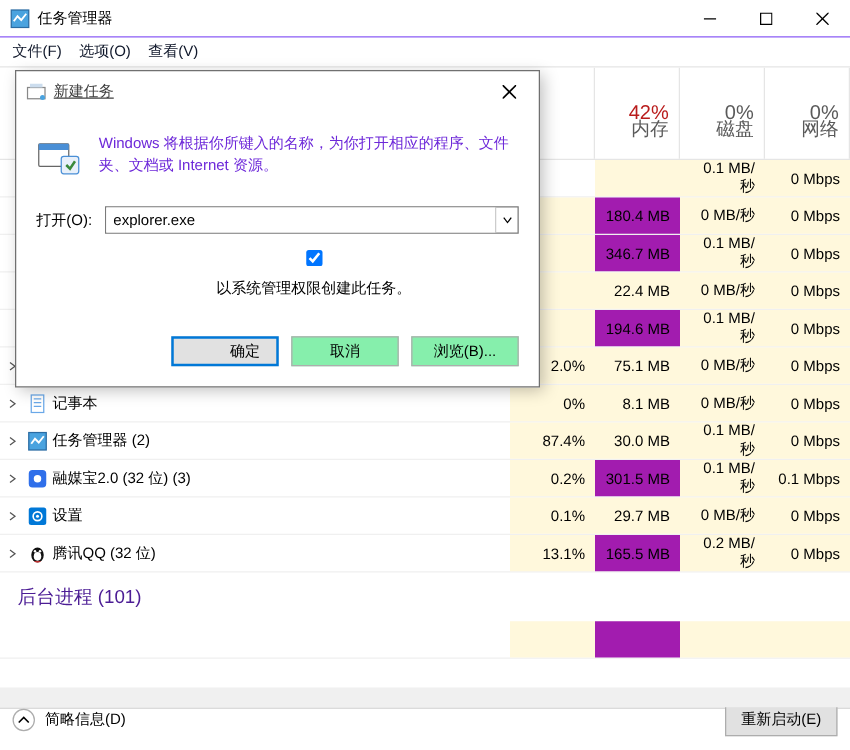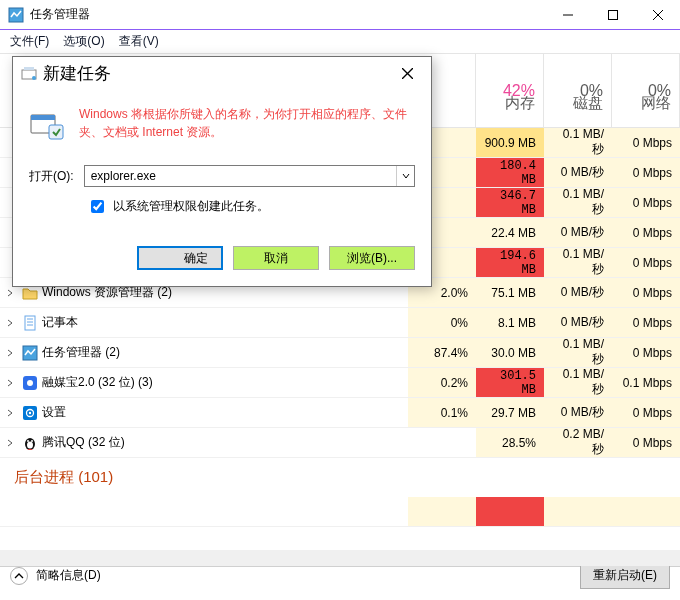--- a/index.html
+++ b/index.html
@@ -10,54 +10,54 @@
 .win-controls { display: flex; }
 .win-btn { width: 45px; height: 30px; display: flex; align-items: center; justify-content: center; color: #000; }
 .menubar { height: 24px; display: flex; align-items: center; padding: 0 10px; gap: 14px; border-bottom: 1px solid #e5e5e5; color: #0f172a; }
 .menubar span { font-size: 12px; }
 .content { position: relative; height: calc(600px - 30px - 24px - 34px); overflow: hidden; }
 .table-header { position: absolute; top: 0; left: 0; right: 0; height: 74px; display: flex; border-bottom: 1px solid #e5e5e5; }
 .col-name-h { flex: 1; border-right: 1px solid #e5e5e5; }
 .col-h { width: 68px; border-right: 1px solid #e5e5e5; text-align: right; padding: 40px 8px 4px 4px; position: relative; }
 .col-h .pct { position: absolute; top: 28px; right: 8px; font-size: 16px; color: #5a5a5a; }
 .col-h .lbl { color: #5a5a5a; font-size: 15px; }
-.col-h.hot .pct { color: #ec4899; }
+.col-h.hot .pct { color: #b91c1c; }
 .rows { position: absolute; top: 74px; left: 0; right: 0; }
 .row { height: 30px; display: flex; align-items: stretch; border-bottom: 1px solid #f0f0f0; }
 .row .exp { width: 20px; display: flex; align-items: center; justify-content: center; color: #666; font-size: 10px; }
 .row .icn { width: 20px; display: flex; align-items: center; justify-content: center; }
 .row .nm { flex: 1; display: flex; align-items: center; padding-left: 2px; }
 .row .c { width: 68px; text-align: right; padding: 0 8px; display: flex; align-items: center; justify-content: flex-end; font-size: 12px; }
 .heat0 { background: #fff8dc; }
-.heat1 { background: #ef4444; font-family: Liberation Mono, monospace; }
+.heat1 { background: #a21caf; }
 .heat2 { background: #ffe38a; }
-.section-title { padding: 10px 14px; font-size: 15px; color: #c2410c; }
+.section-title { padding: 10px 14px; font-size: 15px; color: #4c1d95; }
 .scrollbar-h { position: absolute; bottom: 0; left: 0; right: 0; height: 16px; background: #f0f0f0; }
 .footer { height: 18px; border-top: 1px solid #d0d0d0; display: flex; align-items: center; padding: 0 10px; }
 .footer .up { width: 18px; height: 18px; border: 1px solid #adadad; border-radius: 50%; display: flex; align-items: center; justify-content: center; margin-right: 8px; }
 .footer .spacer { flex: 1; }
 .footer .btn { background: #e1e1e1; border: 1px solid #adadad; padding: 4px 12px; font-size: 12px; }
 .modal-backdrop { position: absolute; top: 56px; left: 12px; width: 420px; background: #fff; border: 1px solid #707070; box-shadow: 3px 3px 12px rgba(0,0,0,0.25); z-index: 100; }
 .modal-title { height: 32px; display: flex; align-items: center; padding: 0 8px; }
 .modal-title .mticon { width: 16px; height: 16px; margin-right: 6px; }
-.modal-title .mtxt { flex: 1; font-size: 17px; color: #000000; }
+.modal-title .mtxt { flex: 1; font-size: 12px; color: #404040; text-decoration: underline; }
 .modal-close { width: 32px; height: 32px; display: flex; align-items: center; justify-content: center; font-size: 14px; }
 .modal-body { padding: 16px 16px 16px 16px; }
 .modal-desc-row { display: flex; gap: 14px; margin-bottom: 24px; }
 .run-icon { width: 36px; height: 36px; flex-shrink: 0; }
-.modal-desc { font-size: 12px; line-height: 1.5; color: #ef4444; }
+.modal-desc { font-size: 12px; line-height: 1.5; color: #6d28d9; }
 .open-row { display: flex; align-items: center; gap: 10px; margin-bottom: 10px; }
 .open-label { font-size: 12px; }
 .combo { flex: 1; display: flex; border: 1px solid #7a7a7a; height: 22px; }
 .combo input { flex: 1; border: none; outline: none; padding: 0 6px; font-size: 12px; }
 .combo .dd { width: 18px; display: flex; align-items: center; justify-content: center; border-left: 1px solid #ccc; }
-.check-row { display: flex; align-items: center; gap: 6px; padding-left: 58px; margin-bottom: 30px; font-size: 12px; }
+.check-row { display: flex; align-items: center; gap: 6px; padding-left: 58px; margin-bottom: 30px; font-size: 12px; flex-direction: column; }
 .check-row input[type=checkbox] { width: 13px; height: 13px; }
 .button-row { display: flex; justify-content: flex-end; gap: 10px; }
-.dlg-btn { min-width: 86px; height: 24px; background: #bef264; border: 1px solid #adadad; font-size: 12px; }
+.dlg-btn { min-width: 86px; height: 24px; background: #86efac; border: 1px solid #adadad; font-size: 12px; }
 .dlg-btn.primary { border: 2px solid #0078d7; background: #e1e1e1; padding-left: 38px; }
 .icon16 { width: 16px; height: 16px; }
 </style>
 </head>
 <body>
 
 <div class="titlebar">
   <svg class="app-icon" viewBox="0 0 16 16">
       <rect x="1" y="1" width="14" height="14" fill="#4aa3df" stroke="#2a6ca3"></rect>
       <path d="M3 10 L6 6 L9 9 L13 4" stroke="#fff" fill="none" stroke-width="1.5"></path>
@@ -106,21 +106,20 @@
       <div class="lbl">网络</div>
     </div>
   </div>
 
   <div class="rows" id="rows-container">
       <div class="row">
         <div class="exp"></div>
         <div class="icn"></div>
         <div class="nm"></div>
         <div class="c heat0"></div>
-        <div class="c heat2">900.9 MB</div>
         <div class="c heat0">0.1 MB/秒</div>
         <div class="c heat0">0 Mbps</div>
       </div>
       <div class="row">
         <div class="exp"></div>
         <div class="icn"></div>
         <div class="nm"></div>
         <div class="c heat0"></div>
         <div class="c heat1">180.4 MB</div>
         <div class="c heat0">0 MB/秒</div>
@@ -254,21 +253,22 @@
         <div class="icn">
           <svg class="icon16" viewBox="0 0 16 16">
             <ellipse cx="8" cy="9" rx="5" ry="6" fill="#111"></ellipse>
             <ellipse cx="8" cy="10" rx="3" ry="3.5" fill="#fff"></ellipse>
             <circle cx="6" cy="6" r="1" fill="#fff"></circle>
             <circle cx="10" cy="6" r="1" fill="#fff"></circle>
             <path d="M5 14 Q8 16 11 14" fill="#e33"></path>
           </svg>
         </div>
         <div class="nm">腾讯QQ (32 位)</div>
-        <div class="c heat0">28.5%</div>
+        <div class="c heat0">13.1%</div>
+        <div class="c heat1">165.5 MB</div>
         <div class="c heat0">0.2 MB/秒</div>
         <div class="c heat0">0 Mbps</div>
       </div>
       <div class="section-title">后台进程 (101)</div>
       <div class="row">
         <div class="exp"></div>
         <div class="icn"></div>
         <div class="nm"></div>
         <div class="c heat0"></div>
         <div class="c heat1"></div>

